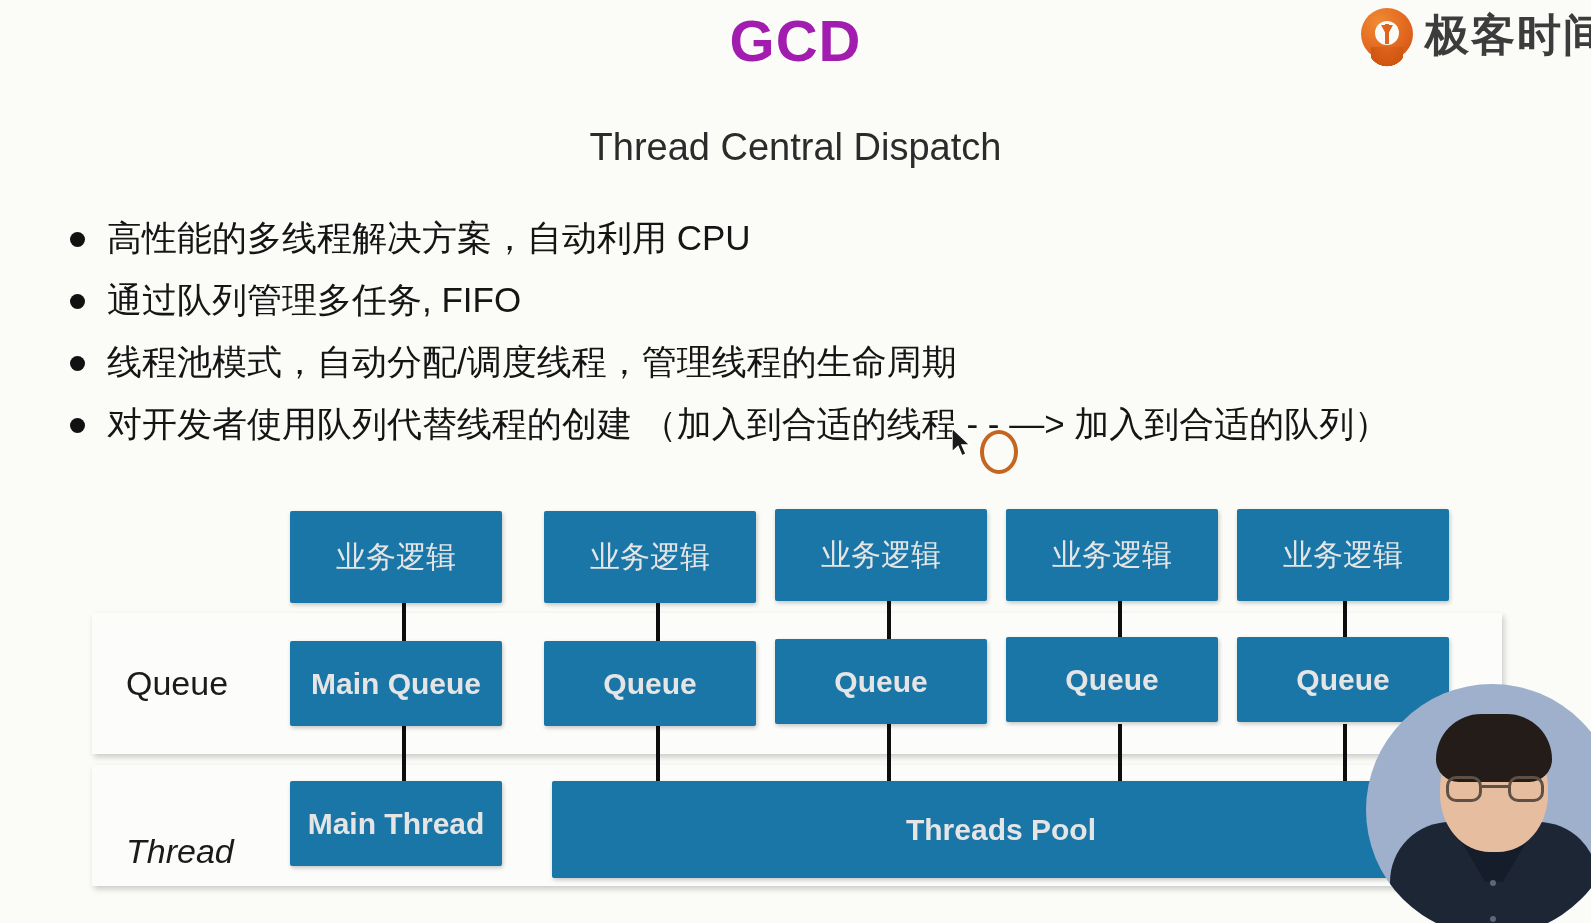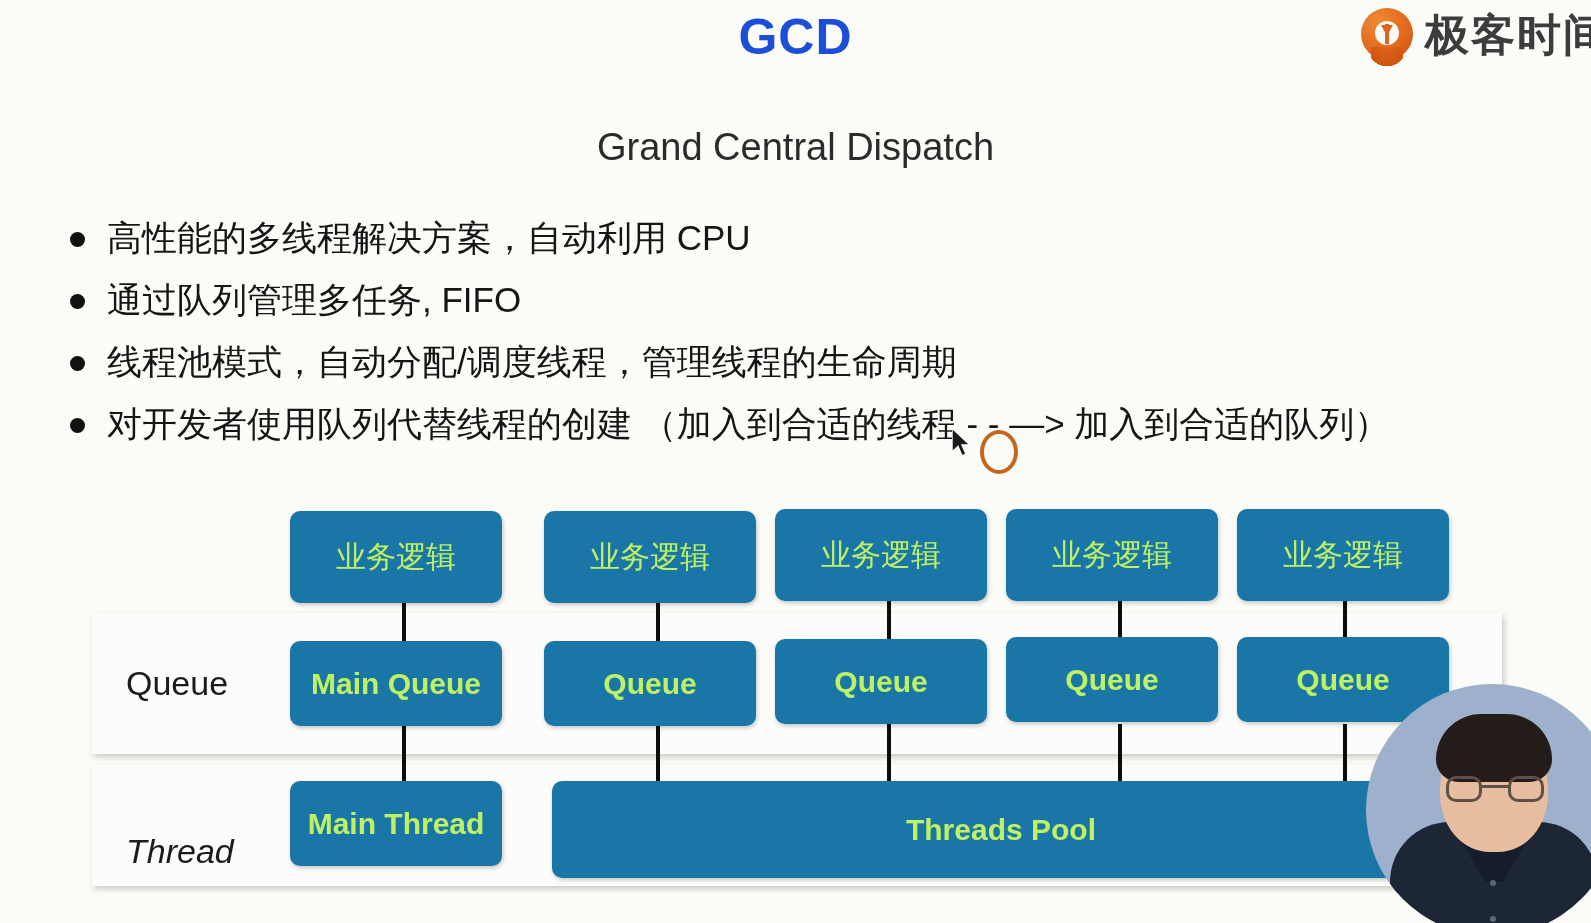--- a/index.html
+++ b/index.html
@@ -18,23 +18,23 @@
     overflow: hidden;
   }
 
   
   #title {
     position: absolute;
     left: 0;
     top: 12px;
     width: 1591px;
     text-align: center;
-    font-size: 50px;
+    font-size: 58px;
     font-weight: 700;
-    color: #1d4ed8;
+    color: #a21caf;
     letter-spacing: 1px;
     line-height: 1;
   }
   #subtitle {
     position: absolute;
     left: 0;
     top: 128px;
     width: 1591px;
     text-align: center;
     font-size: 38px;
@@ -172,22 +172,22 @@
     font-size: 34px;
     color: #1b1b1b;
     line-height: 1;
   }
   #label-queue  { left: 126px; top: 666px; }
   #label-thread { left: 126px; top: 834px; font-style: italic; }
 
   .node {
     position: absolute;
     background: #1b76a8;
-    border-radius: 10px;
-    color: #bef264;
+    border-radius: 2px;
+    color: #e5e5e5;
     display: flex;
     align-items: center;
     justify-content: center;
     box-shadow: 1px 2px 4px rgba(0,0,0,0.22);
     box-sizing: border-box;
   }
   .node-cn { font-size: 30px; font-weight: 400; }
   .node-en { font-size: 30px; font-weight: 700; }
 
   .connector {
@@ -263,21 +263,21 @@
     border-radius: 50%;
     background: #5d677a;
   }
 </style>
 </head>
 <body>
 
 <div id="slide">
 
   <div id="title">GCD</div>
-  <div id="subtitle">Grand Central Dispatch</div>
+  <div id="subtitle">Thread Central Dispatch</div>
 
   <div id="brand">
     <div id="brand-mark">
       <div class="pin"></div>
       <div class="hole"></div>
       <div class="stem"></div>
       <div class="arrow"></div>
     </div>
     <div id="brand-text">极客时间</div>
   </div>

